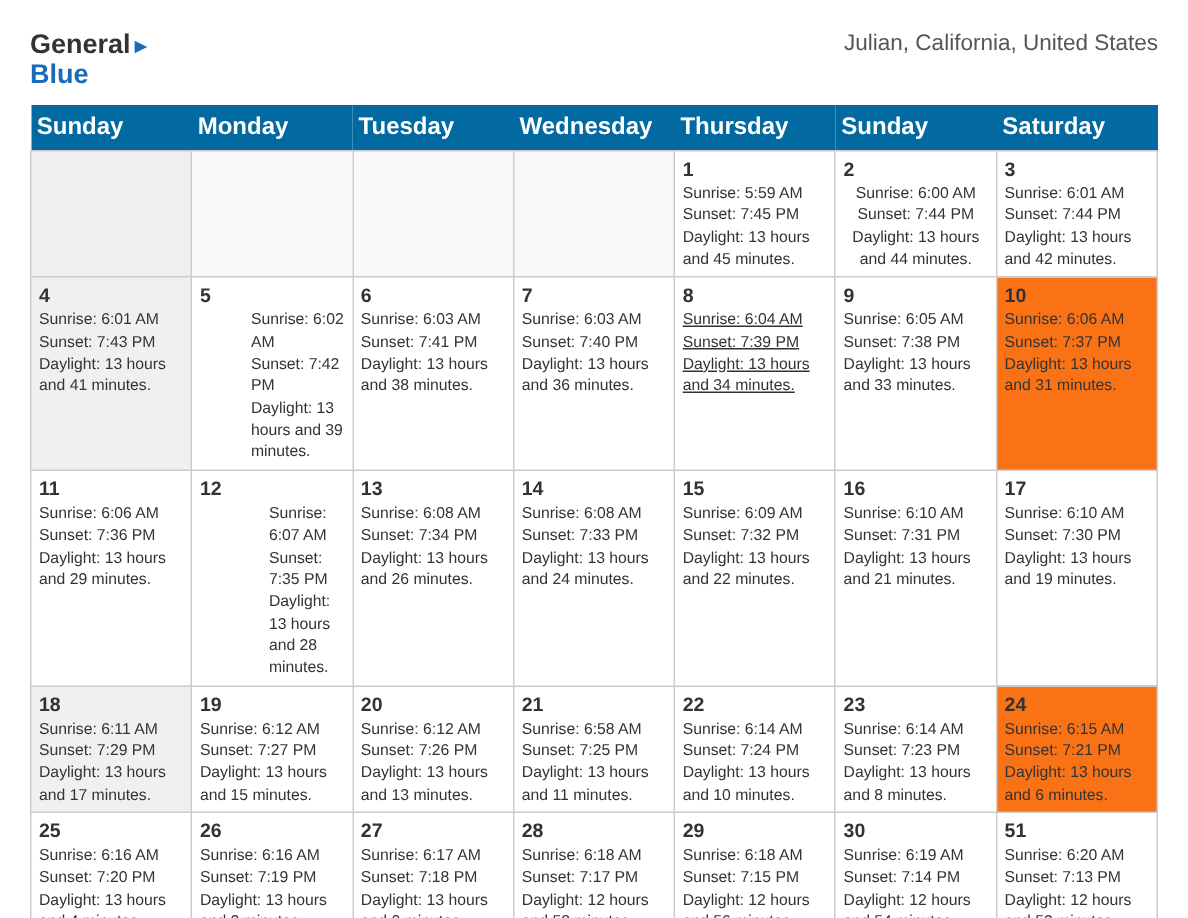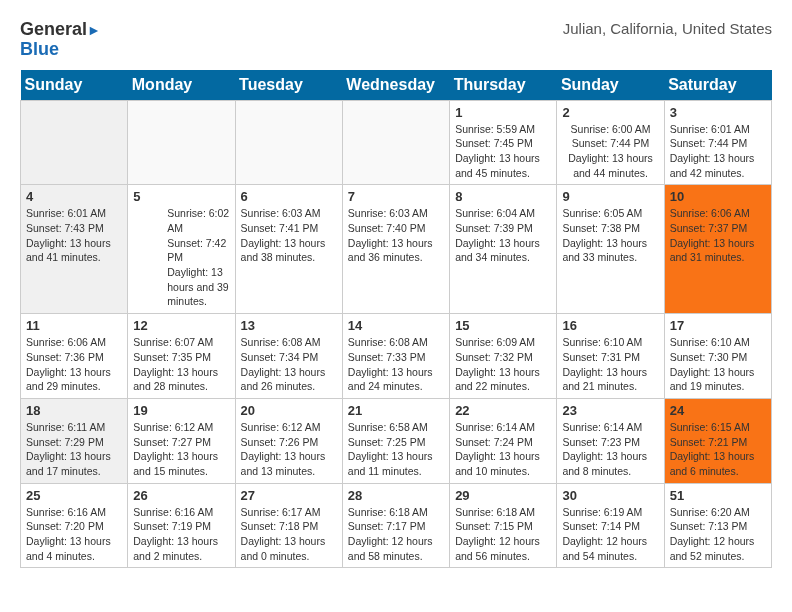--- a/index.html
+++ b/index.html
@@ -160,21 +160,21 @@
 Daylight: 13 hours and 38 minutes.</div>
         </td>
         <td>
           <div class="day-number">7</div>
           <div class="day-info" style="white-space: pre-line;">Sunrise: 6:03 AM
 Sunset: 7:40 PM
 Daylight: 13 hours and 36 minutes.</div>
         </td>
         <td>
           <div class="day-number">8</div>
-          <div class="day-info" style="white-space: pre-line;">Sunrise: 6:04 AM
+          <div class="day-info" style="white-space: pre-line; text-decoration: underline;">Sunrise: 6:04 AM
 Sunset: 7:39 PM
 Daylight: 13 hours and 34 minutes.</div>
         </td>
         <td>
           <div class="day-number">9</div>
           <div class="day-info" style="white-space: pre-line;">Sunrise: 6:05 AM
 Sunset: 7:38 PM
 Daylight: 13 hours and 33 minutes.</div>
         </td>
         <td>
@@ -186,21 +186,21 @@
       </tr>
       <tr>
         <td>
           <div class="day-number">11</div>
           <div class="day-info" style="white-space: pre-line;">Sunrise: 6:06 AM
 Sunset: 7:36 PM
 Daylight: 13 hours and 29 minutes.</div>
         </td>
         <td>
           <div class="day-number">12</div>
-          <div class="day-info" style="white-space: pre-line;">Sunrise: 6:07 AM
+          <div class="day-info" style="white-space: pre-line; margin-left: 46px;">Sunrise: 6:07 AM
 Sunset: 7:35 PM
 Daylight: 13 hours and 28 minutes.</div>
         </td>
         <td>
           <div class="day-number">13</div>
           <div class="day-info" style="white-space: pre-line;">Sunrise: 6:08 AM
 Sunset: 7:34 PM
 Daylight: 13 hours and 26 minutes.</div>
         </td>
         <td>

